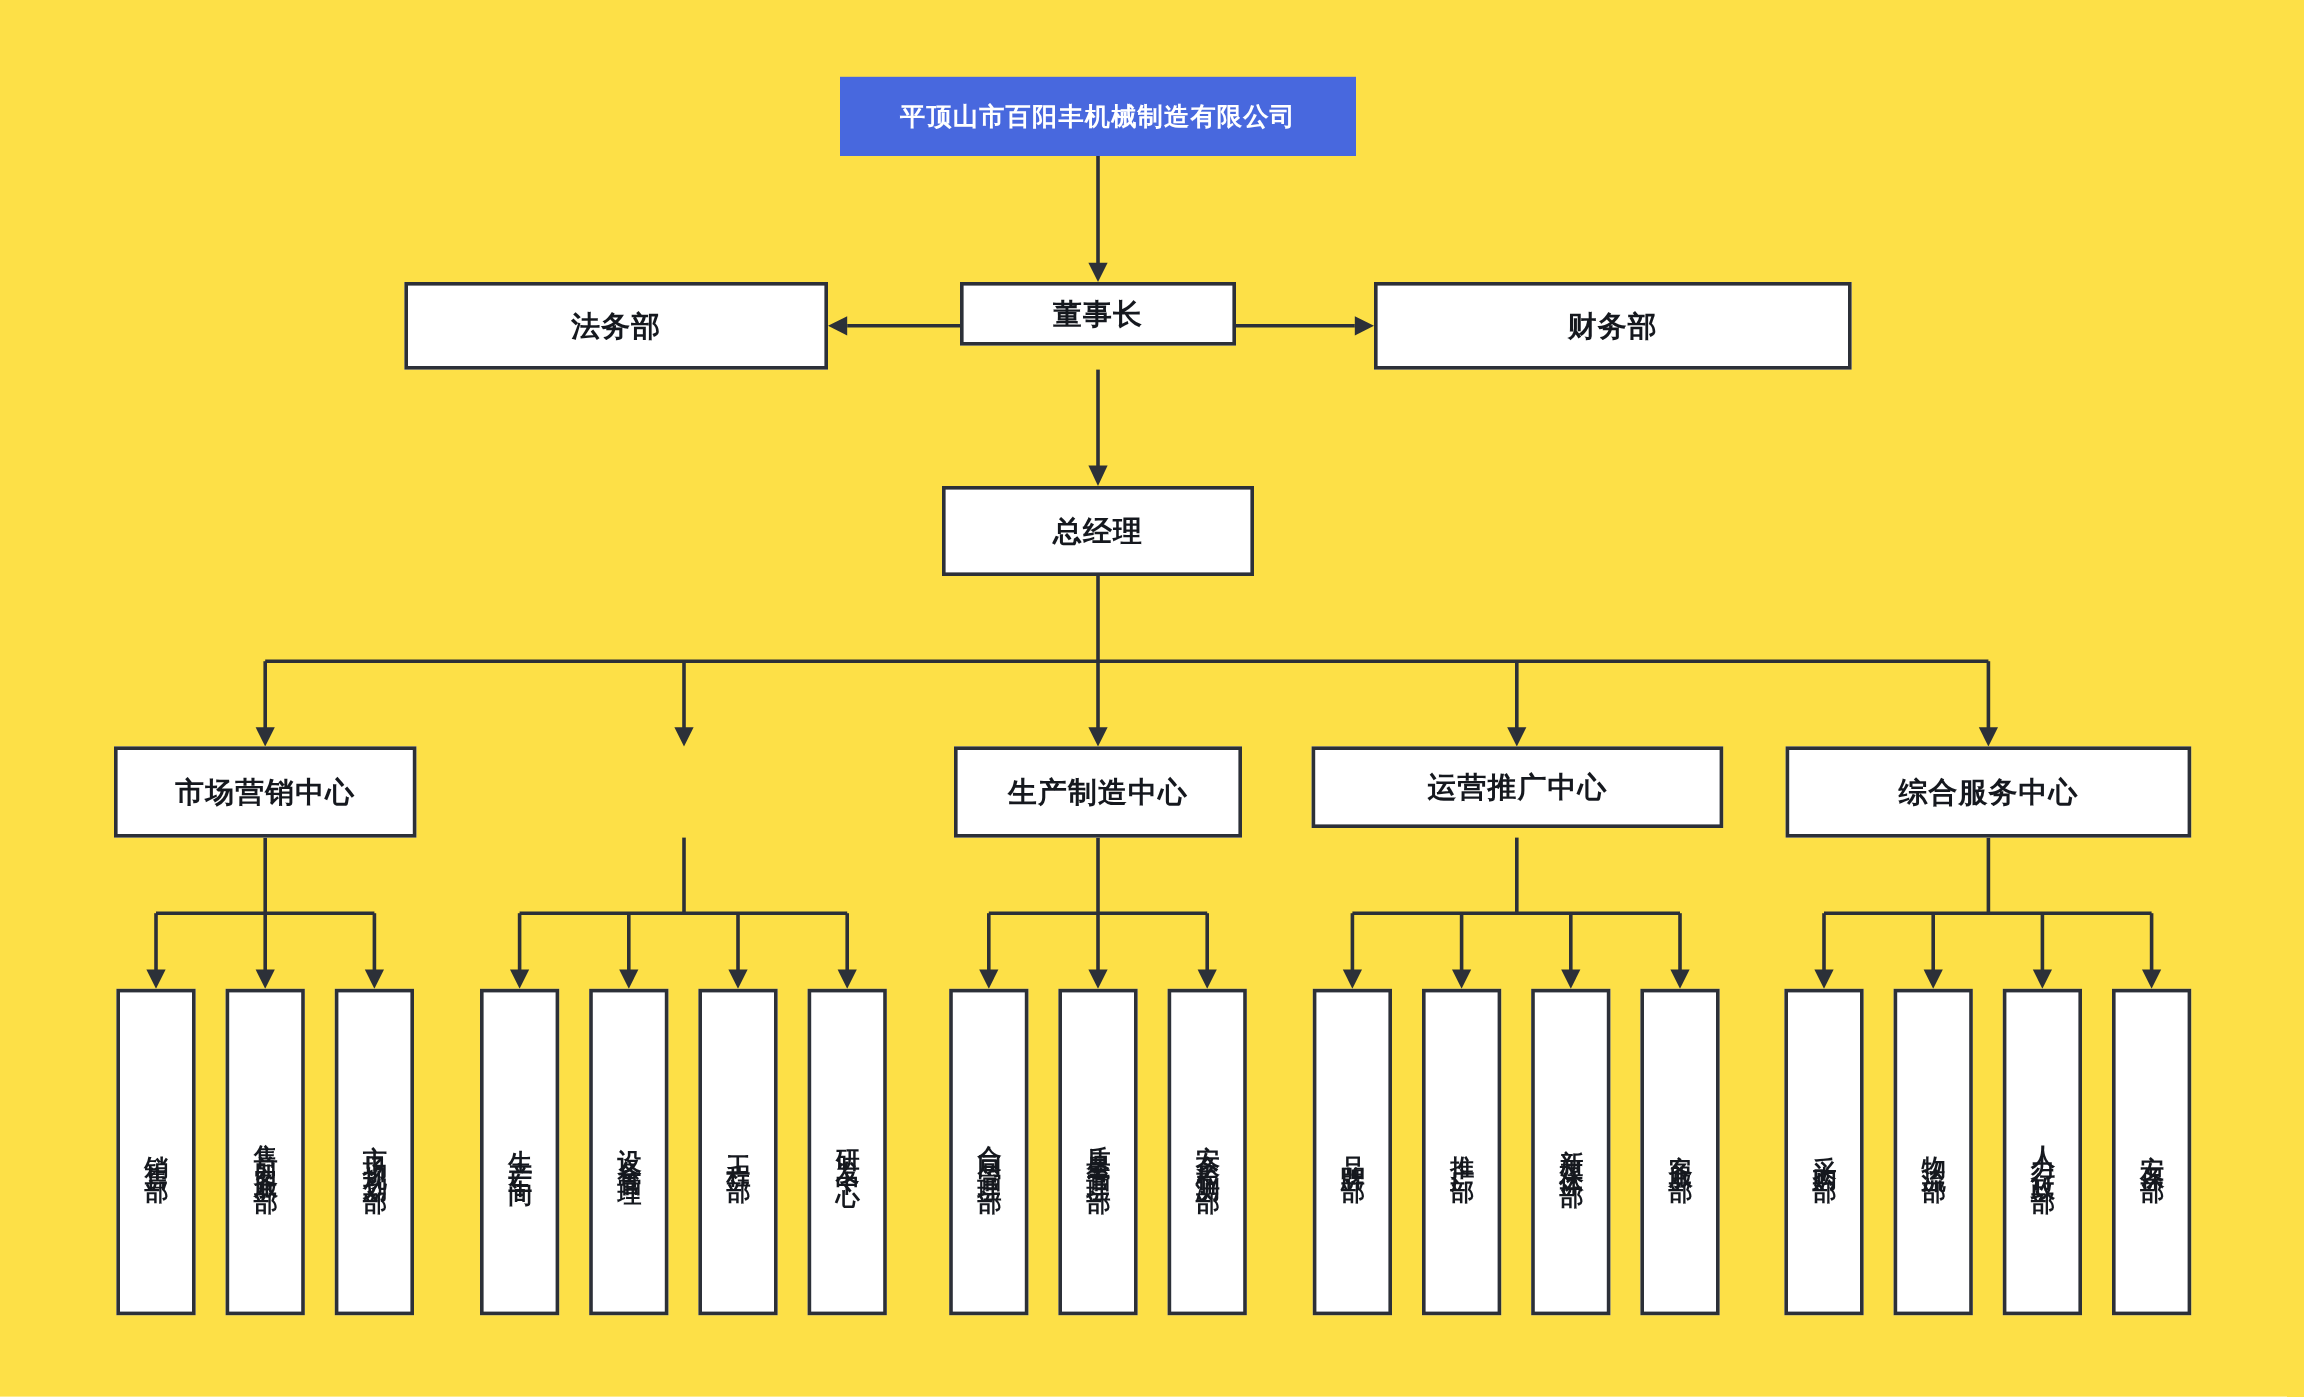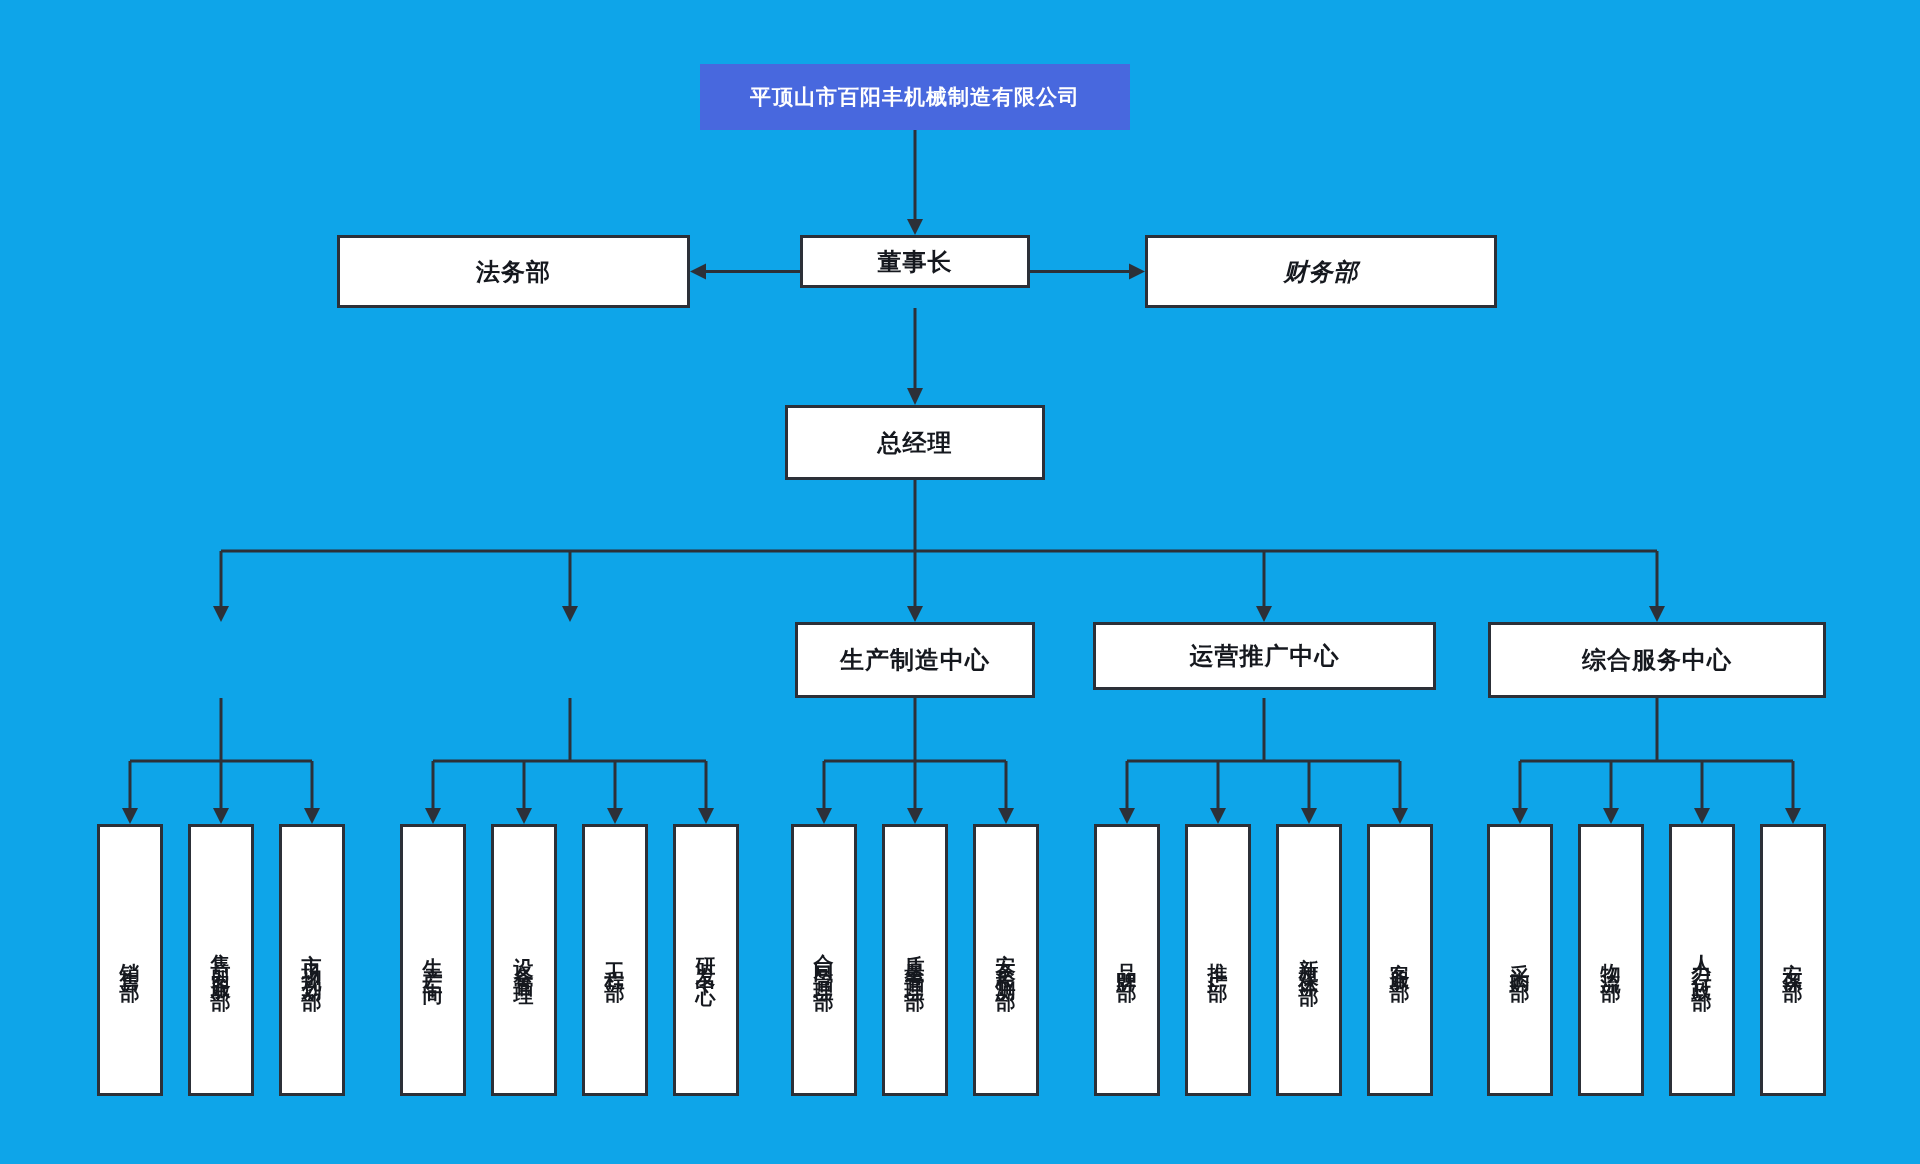--- a/index.html
+++ b/index.html
@@ -1,17 +1,17 @@
 <!DOCTYPE html>
 <html><head>
 <meta charset="utf-8">
 <style>
   html,body{margin:0;padding:0;background:#ffffff;}
   .canvas{
-    position:relative;width:1920px;height:1164px;background:#0ea5e9;overflow:hidden;
+    position:relative;width:1920px;height:1164px;background:#fde047;overflow:hidden;
     font-family:"Liberation Sans","DejaVu Sans",sans-serif;
   }
   .wires{position:absolute;left:0;top:0;width:1920px;height:1164px;}
   .node{
     position:absolute;box-sizing:border-box;background:#ffffff;
     border:3px solid #2c3038;color:#15181e;font-weight:700;font-size:24px;
     display:flex;align-items:center;justify-content:center;text-align:center;
     letter-spacing:1px;
   }
   .node.root{
@@ -104,24 +104,25 @@
     <line x1="1702" y1="761" x2="1702" y2="809"></line>
     <polygon points="1694,808 1710,808 1702,824" stroke="none"></polygon>
     <line x1="1793" y1="761" x2="1793" y2="809"></line>
     <polygon points="1785,808 1801,808 1793,824" stroke="none"></polygon>
   </svg>
 
   <div class="node root" style="left:700px;top:64px;width:430px;height:66px;">平顶山市百阳丰机械制造有限公司</div>
 
   <div class="node" style="left:337px;top:235px;width:353px;height:73px;">法务部</div>
   <div class="node" style="left:800px;top:235px;width:230px;height:53px;">董事长</div>
-  <div class="node" style="left:1145px;top:235px;width:352px;height:73px;font-style:italic;">财务部</div>
+  <div class="node" style="left:1145px;top:235px;width:398px;height:73px;">财务部</div>
 
   <div class="node" style="left:785px;top:405px;width:260px;height:75px;">总经理</div>
 
+  <div class="node" style="left:95px;top:622px;width:252px;height:76px;">市场营销中心</div>
   <div class="node" style="left:795px;top:622px;width:240px;height:76px;">生产制造中心</div>
   <div class="node" style="left:1093px;top:622px;width:343px;height:68px;">运营推广中心</div>
   <div class="node" style="left:1488px;top:622px;width:338px;height:76px;">综合服务中心</div>
 
   <div class="node dept" style="left:97px;top:824px;width:66px;height:272px;">销售部</div>
   <div class="node dept" style="left:188px;top:824px;width:66px;height:272px;">售前客服部</div>
   <div class="node dept" style="left:279px;top:824px;width:66px;height:272px;">市场规划部</div>
 
   <div class="node dept" style="left:400px;top:824px;width:66px;height:272px;">生产车间</div>
   <div class="node dept" style="left:491px;top:824px;width:66px;height:272px;">设备管理</div>

